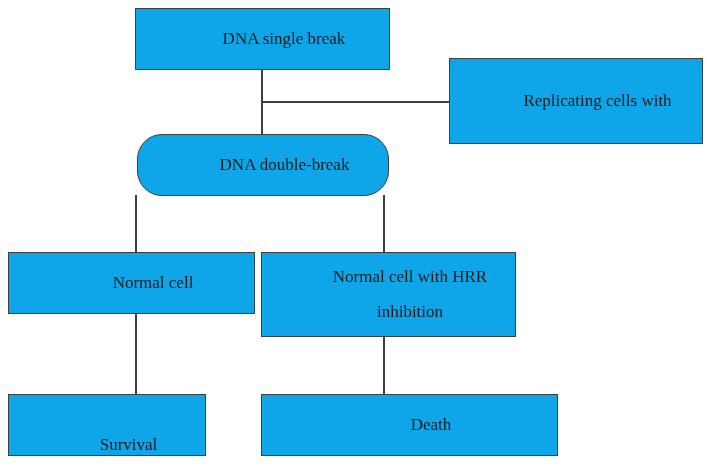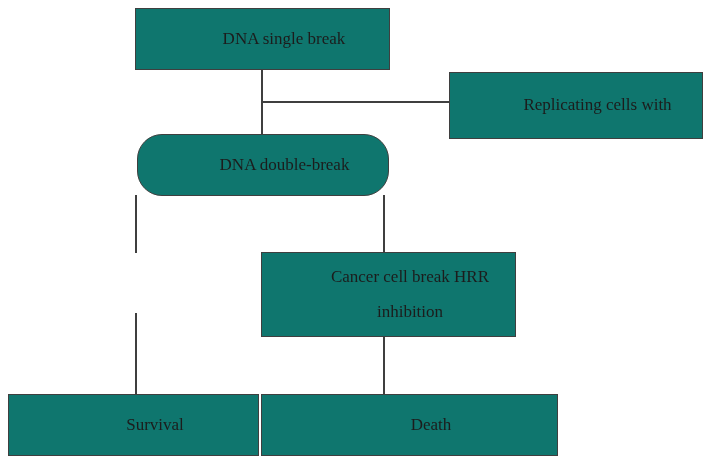--- a/index.html
+++ b/index.html
@@ -13,21 +13,21 @@
     height: 466px;
     background: #ffffff;
     font-family: "Liberation Serif", "DejaVu Serif", serif;
     color: #1c1c1c;
     overflow: hidden;
   }
   .node {
     position: absolute;
     box-sizing: border-box;
     border: 1.5px solid #3f3f3f;
-    background: #0f766e;
+    background: #0ea5e9;
     display: flex;
     flex-direction: column;
     align-items: center;
     justify-content: center;
     text-align: center;
     font-size: 17px;
     line-height: 1.2;
     z-index: 2;
     padding-left: 43px;
   }
@@ -37,25 +37,25 @@
   .connector {
     position: absolute;
     background: #3f3f3f;
     z-index: 1;
   }
   .vline { width: 2px; }
   .hline { height: 2px; }
 
   
   #n-single   { left: 135px; top: 8px;   width: 255px; height: 62px; }
-  #n-repl     { left: 449px; top: 72px;  width: 254px; height: 67px; justify-content: center; }
+  #n-repl     { left: 449px; top: 58px;  width: 254px; height: 86px; justify-content: center; }
   #n-double   { left: 137px; top: 134px; width: 252px; height: 62px; border-radius: 25px; }
   #n-normal   { left: 8px;   top: 252px; width: 247px; height: 62px; }
   #n-cancer   { left: 261px; top: 252px; width: 255px; height: 85px; }
-  #n-survival { left: 8px;   top: 394px; width: 251px; height: 62px; }
+  #n-survival { left: 8px;   top: 394px; width: 198px; height: 62px; justify-content: flex-end; }
   #n-death    { left: 261px; top: 394px; width: 297px; height: 62px; }
 
   
   #c-v1 { left: 261px; top: 70px;  height: 66px; }
   #c-h1 { left: 261px; top: 101px; width: 190px; }
   #c-v2 { left: 135px; top: 195px; height: 58px; }
   #c-v3 { left: 383px; top: 195px; height: 58px; }
   #c-v4 { left: 135px; top: 313px; height: 82px; }
   #c-v5 { left: 383px; top: 336px; height: 59px; }
 </style>
@@ -76,23 +76,26 @@
   </div>
 
   <div id="n-repl" class="node two-line">
     <span class="ln">Replicating cells with</span>
   </div>
 
   <div id="n-double" class="node">
     <span class="ln">DNA double-break</span>
   </div>
 
+  <div id="n-normal" class="node">
+    <span class="ln">Normal cell</span>
+  </div>
 
   <div id="n-cancer" class="node two-line">
-    <span class="ln">Cancer cell break HRR</span>
+    <span class="ln">Normal cell with HRR</span>
     <span class="ln">inhibition</span>
   </div>
 
   <div id="n-survival" class="node">
     <span class="ln">Survival</span>
   </div>
 
   <div id="n-death" class="node">
     <span class="ln">Death</span>
   </div>

